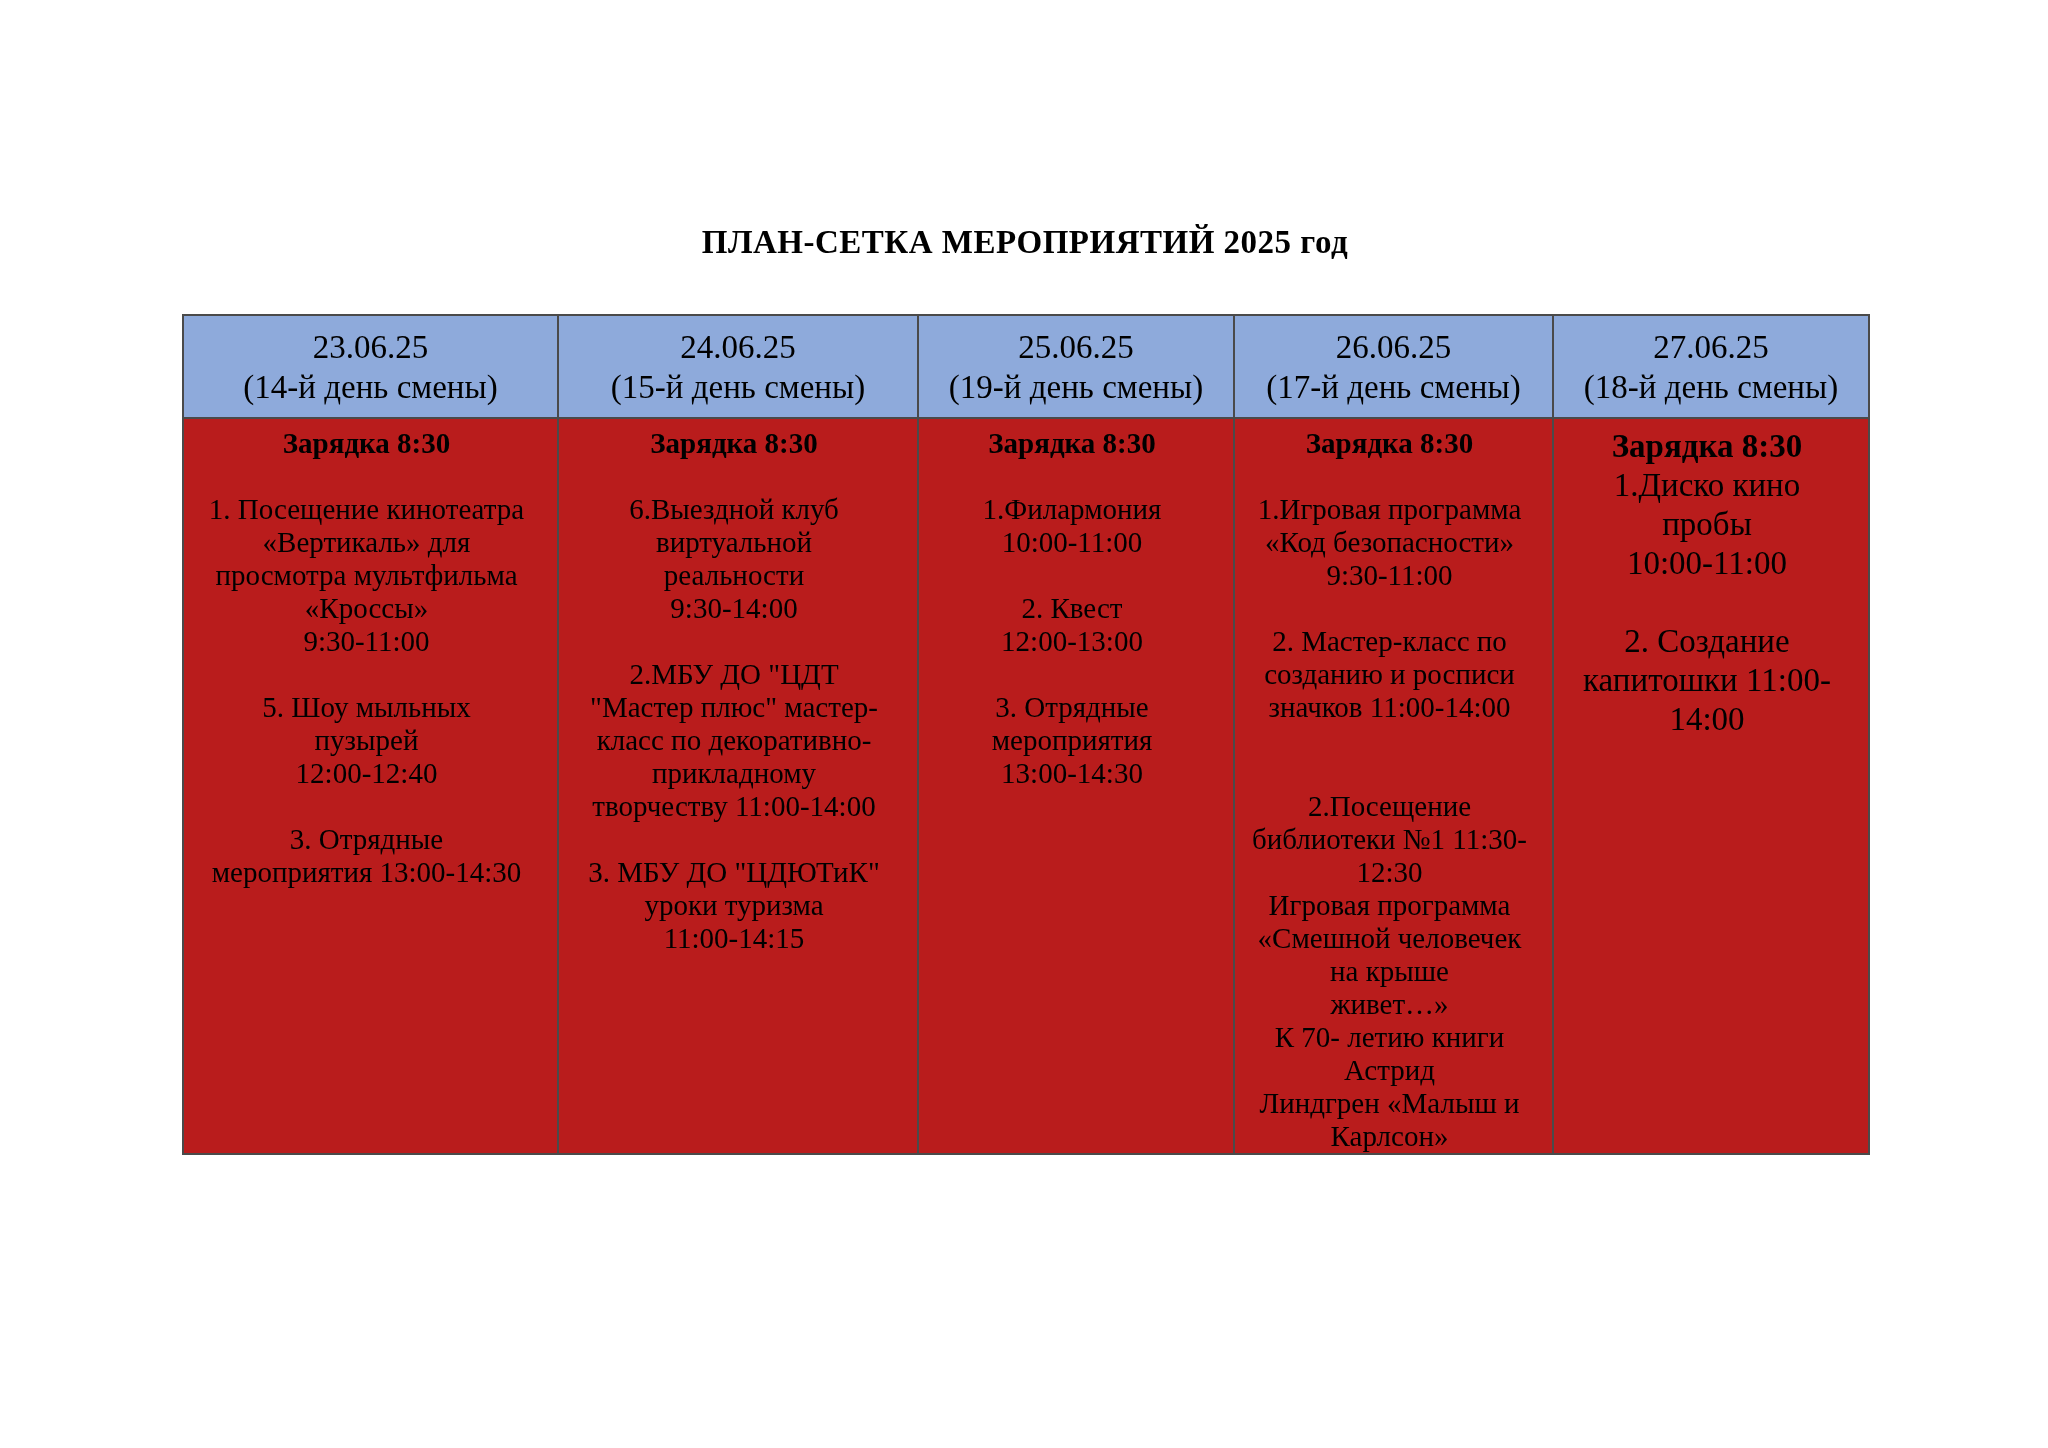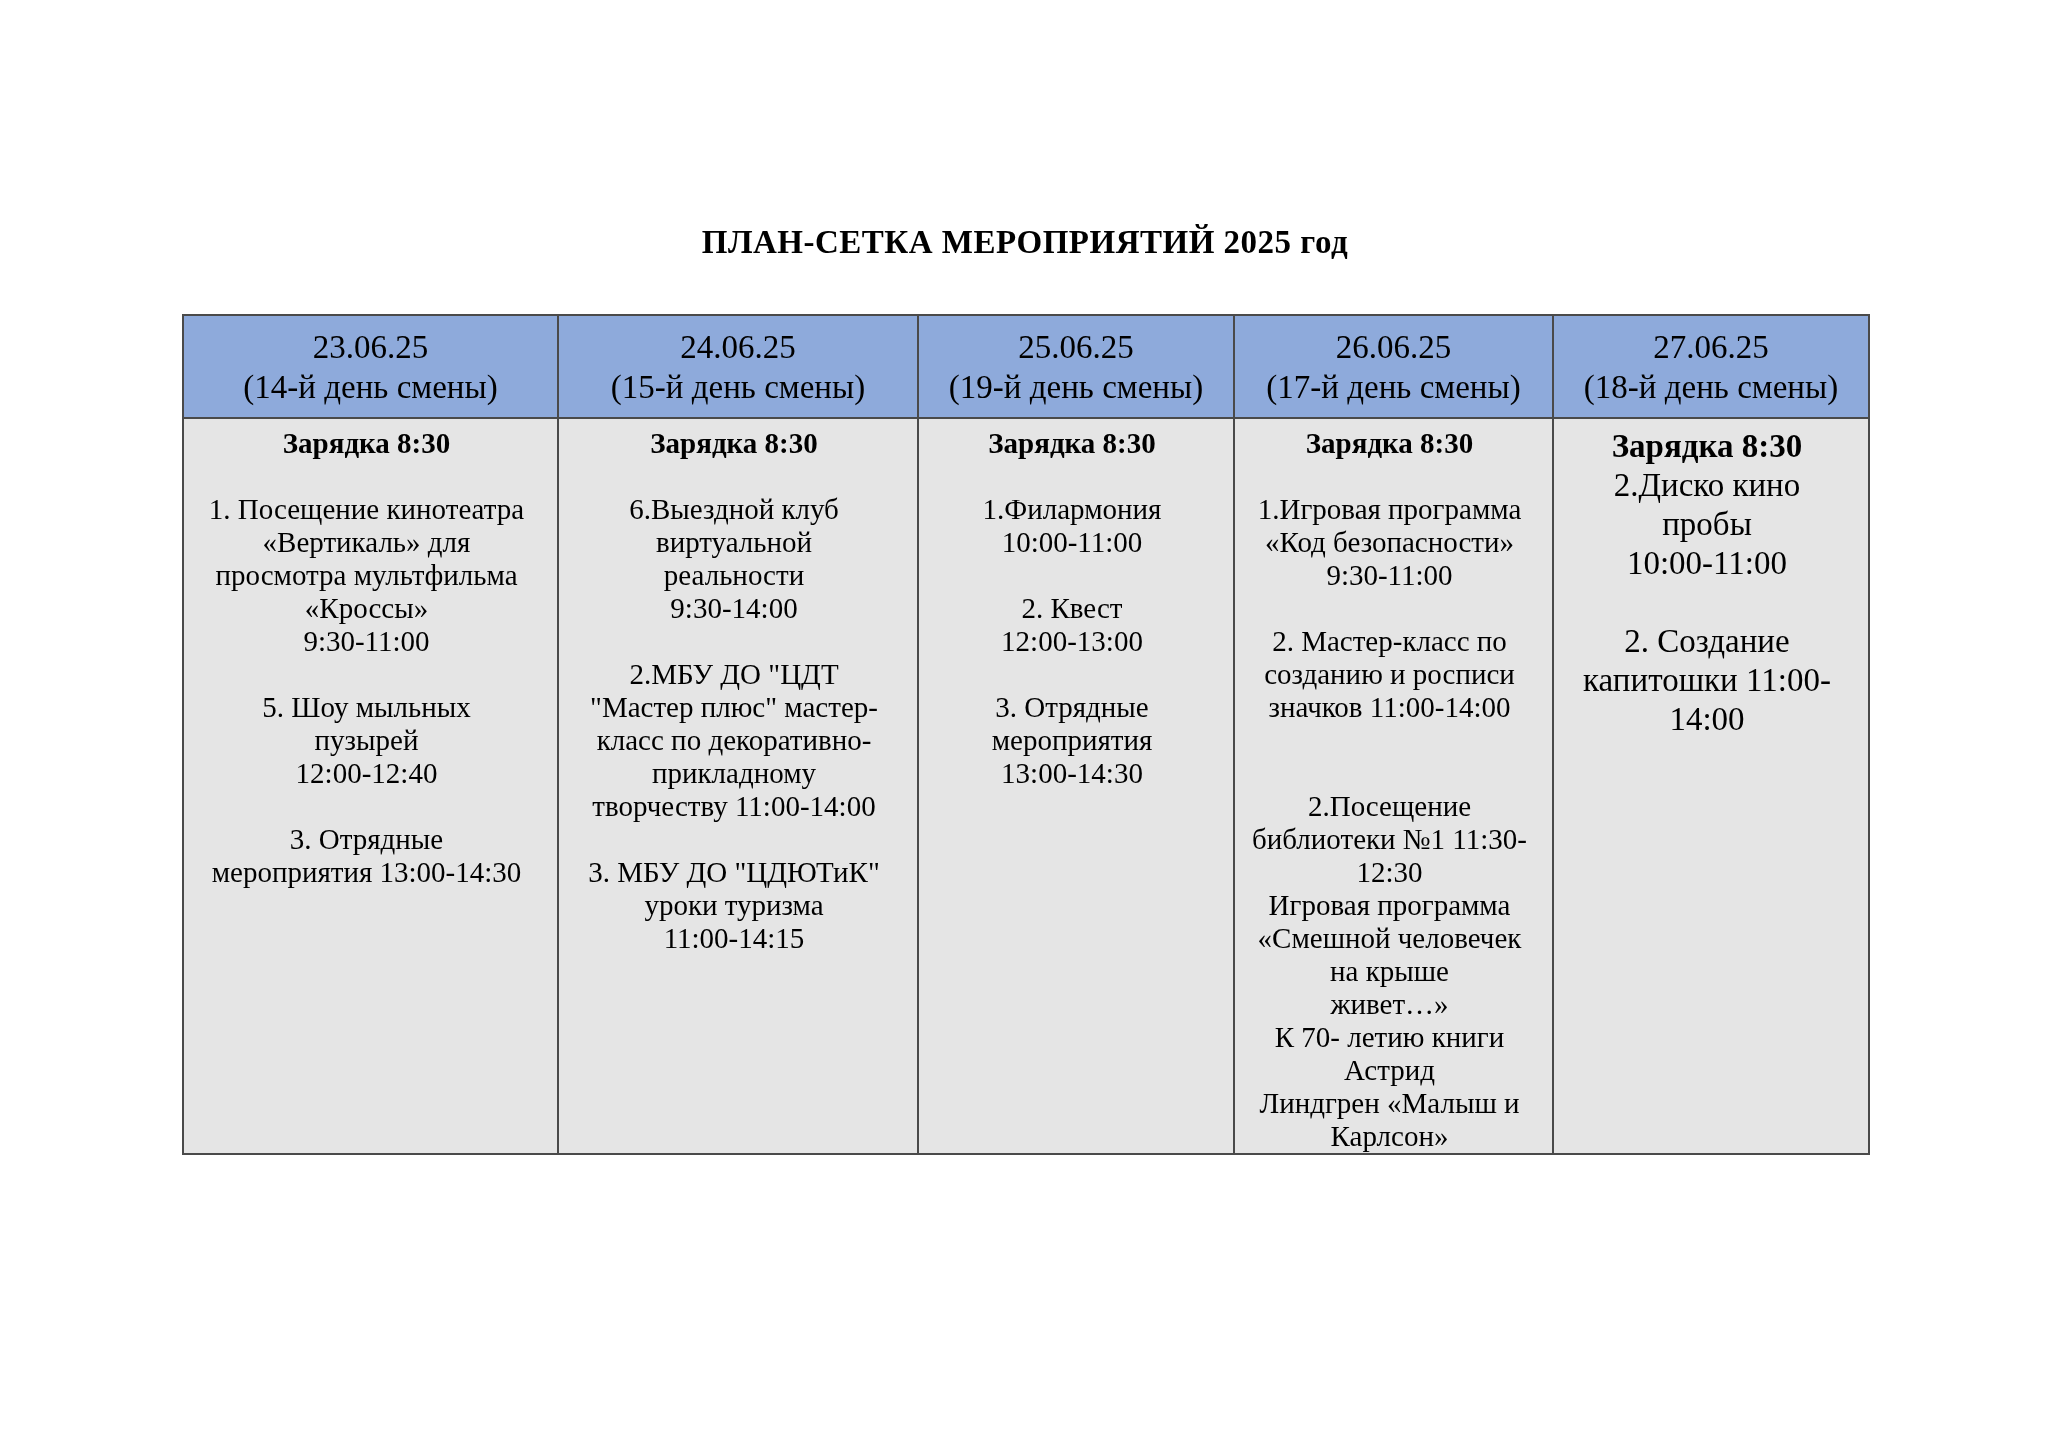--- a/index.html
+++ b/index.html
@@ -43,21 +43,21 @@
     vertical-align: middle;
     font-size: 33px;
     line-height: 40px;
     padding: 0;
   }
   td {
     vertical-align: top;
     padding: 8px 14px 0 6px;
     font-size: 29px;
     line-height: 33px;
-    background: #e5e5e5;
+    background: #b91c1c;
   }
   td.large {
     font-size: 33px;
     line-height: 39px;
   }
   .cell-title { font-weight: bold; }
   .cell-lines .line { min-height: 1em; }
 </style>
 </head>
 <body>
@@ -174,21 +174,21 @@
               <div class="line">живет…»</div>
               <div class="line">К 70- летию книги</div>
               <div class="line">Астрид</div>
               <div class="line">Линдгрен «Малыш и</div>
               <div class="line">Карлсон»</div>
             </div>
         </td>
         <td class="large">
           <div class="cell-title">Зарядка 8:30</div>
           <div class="cell-lines">
-              <div class="line">2.Диско кино</div>
+              <div class="line">1.Диско кино</div>
               <div class="line">пробы</div>
               <div class="line">10:00-11:00</div>
               <div class="line blank">&nbsp;</div>
               <div class="line">2. Создание</div>
               <div class="line">капитошки 11:00-</div>
               <div class="line">14:00</div>
             </div>
         </td>
       </tr>
     </tbody>

